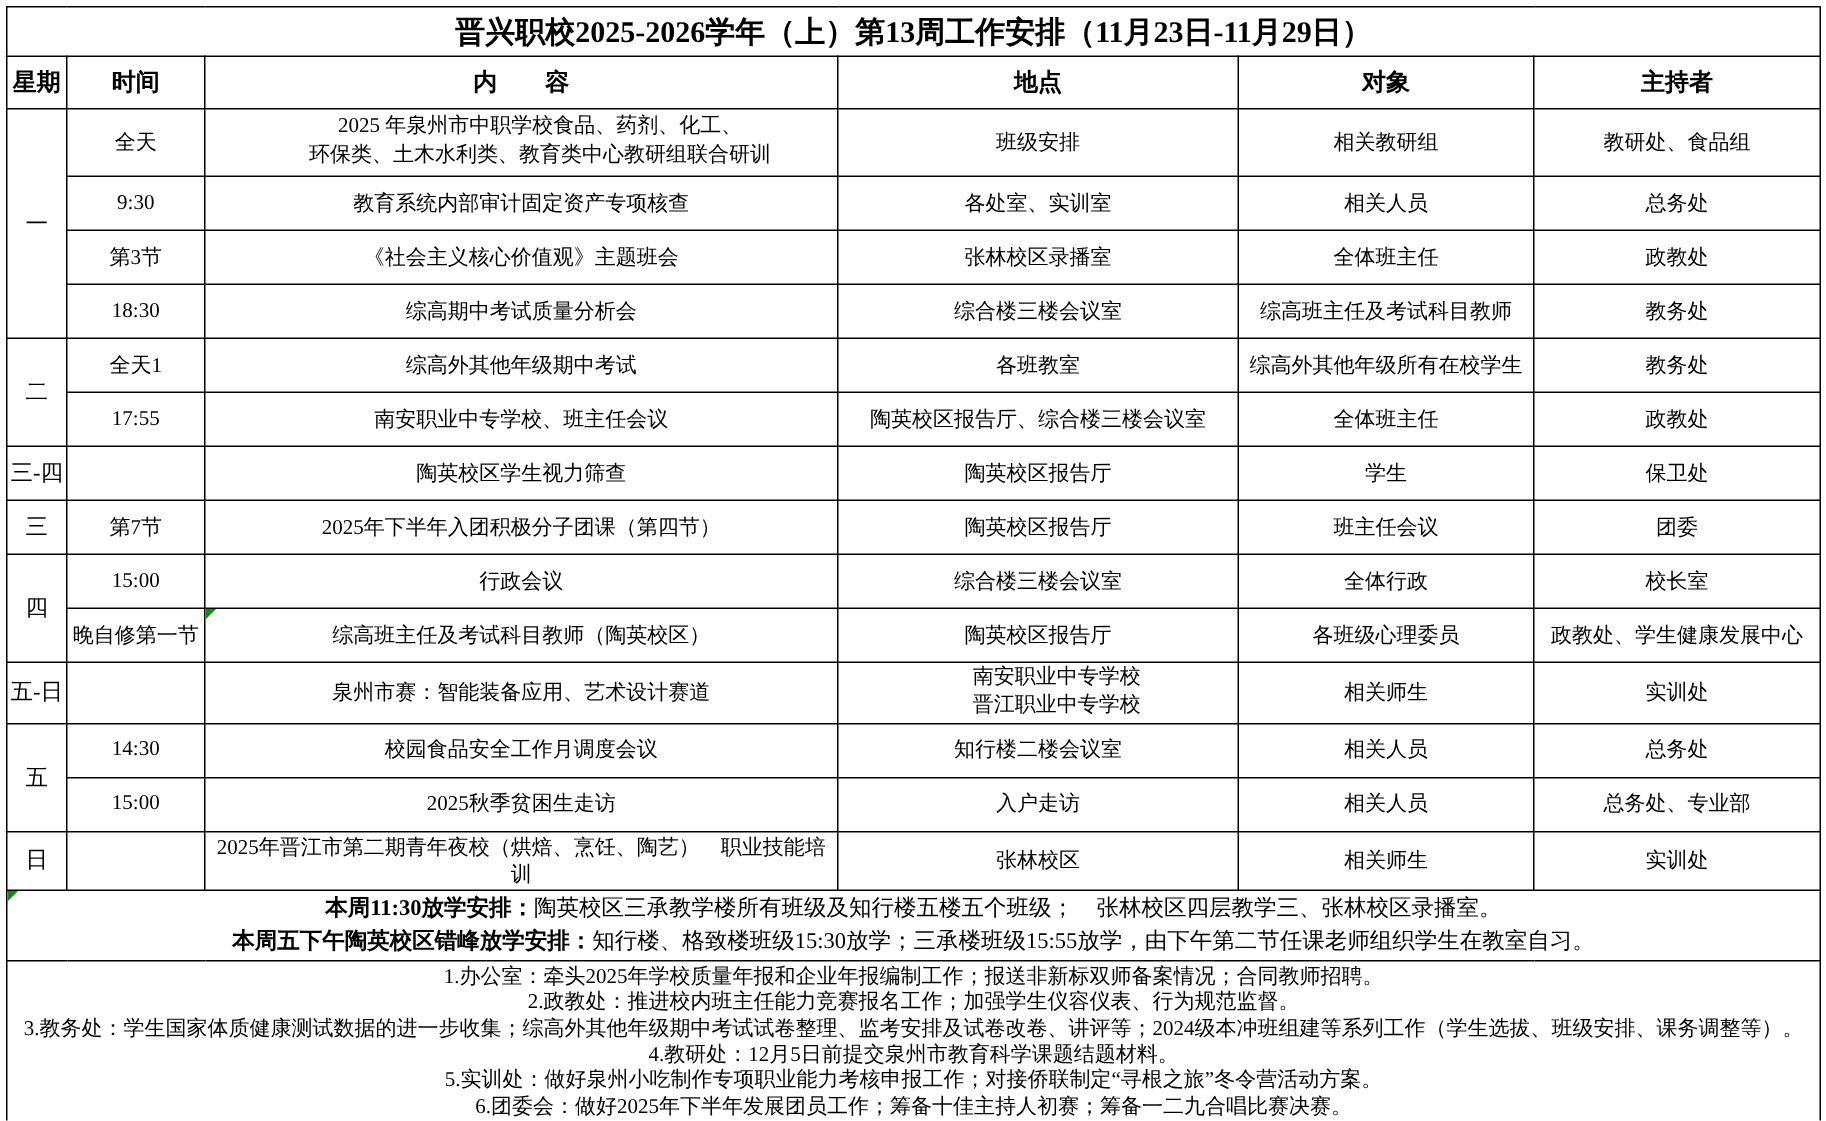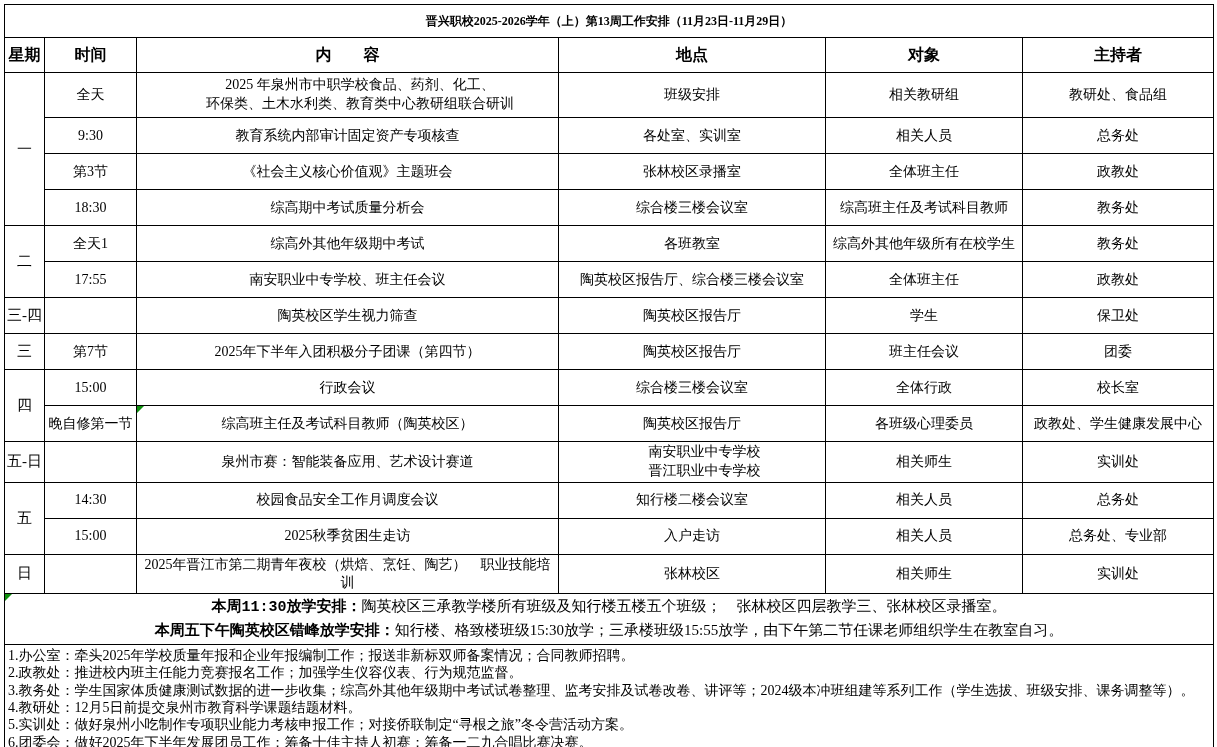--- a/index.html
+++ b/index.html
@@ -2,34 +2,34 @@
 <html><head>
 <meta charset="utf-8">
 <style>
   html,body { margin:0; padding:0; background:#ffffff; }
   body { width:1217px; height:747px; position:relative;
          font-family:"Liberation Serif","DejaVu Serif",serif; color:#000; }
   .sheet { position:absolute; top:4px; left:4px; width:1209px; }
   table.main { border-collapse:collapse; table-layout:fixed; width:100%; }
   td { border:1.5px solid #000; text-align:center; vertical-align:middle;
        font-size:14px; padding:1px 2px; overflow:hidden; }
-  .title-cell { font-weight:bold; font-size:12px; height:30px; }
+  .title-cell { font-weight:bold; font-size:20px; height:30px; }
   tr.header-row td { font-weight:bold; font-size:16px; height:32px; }
   tr.body { height:36px; }
   tr.tall { height:45px; }
   td.day { font-size:15px; }
   .pre { white-space:pre-line; line-height:1.35;padding-left:27px; }
   td.rel { position:relative; }
   .marker { position:absolute; top:0; left:0; width:0; height:0;
             border-top:7px solid #0e8f0e; border-right:7px solid transparent; }
   td.notes-cell { height:44px; }
   .note-line { font-size:15px; line-height:22px; }
-  .note-line b { font-weight:bold;font-family:Liberation Mono, monospace; }
+  .note-line b { font-weight:bold; }
   td.depts-cell { text-align:left; vertical-align:top; height:102px; padding:2px 3px; }
-  .dept-line { font-size:14px; line-height:17.4px; white-space:nowrap; }
+  .dept-line { font-size:14px; line-height:17.4px; white-space:nowrap;text-align:center; }
 </style>
 </head>
 <body>
 
 <div class="sheet">
 <table class="main">
   <colgroup>
     <col style="width:40px">
         <col style="width:92px">
         <col style="width:422px">

